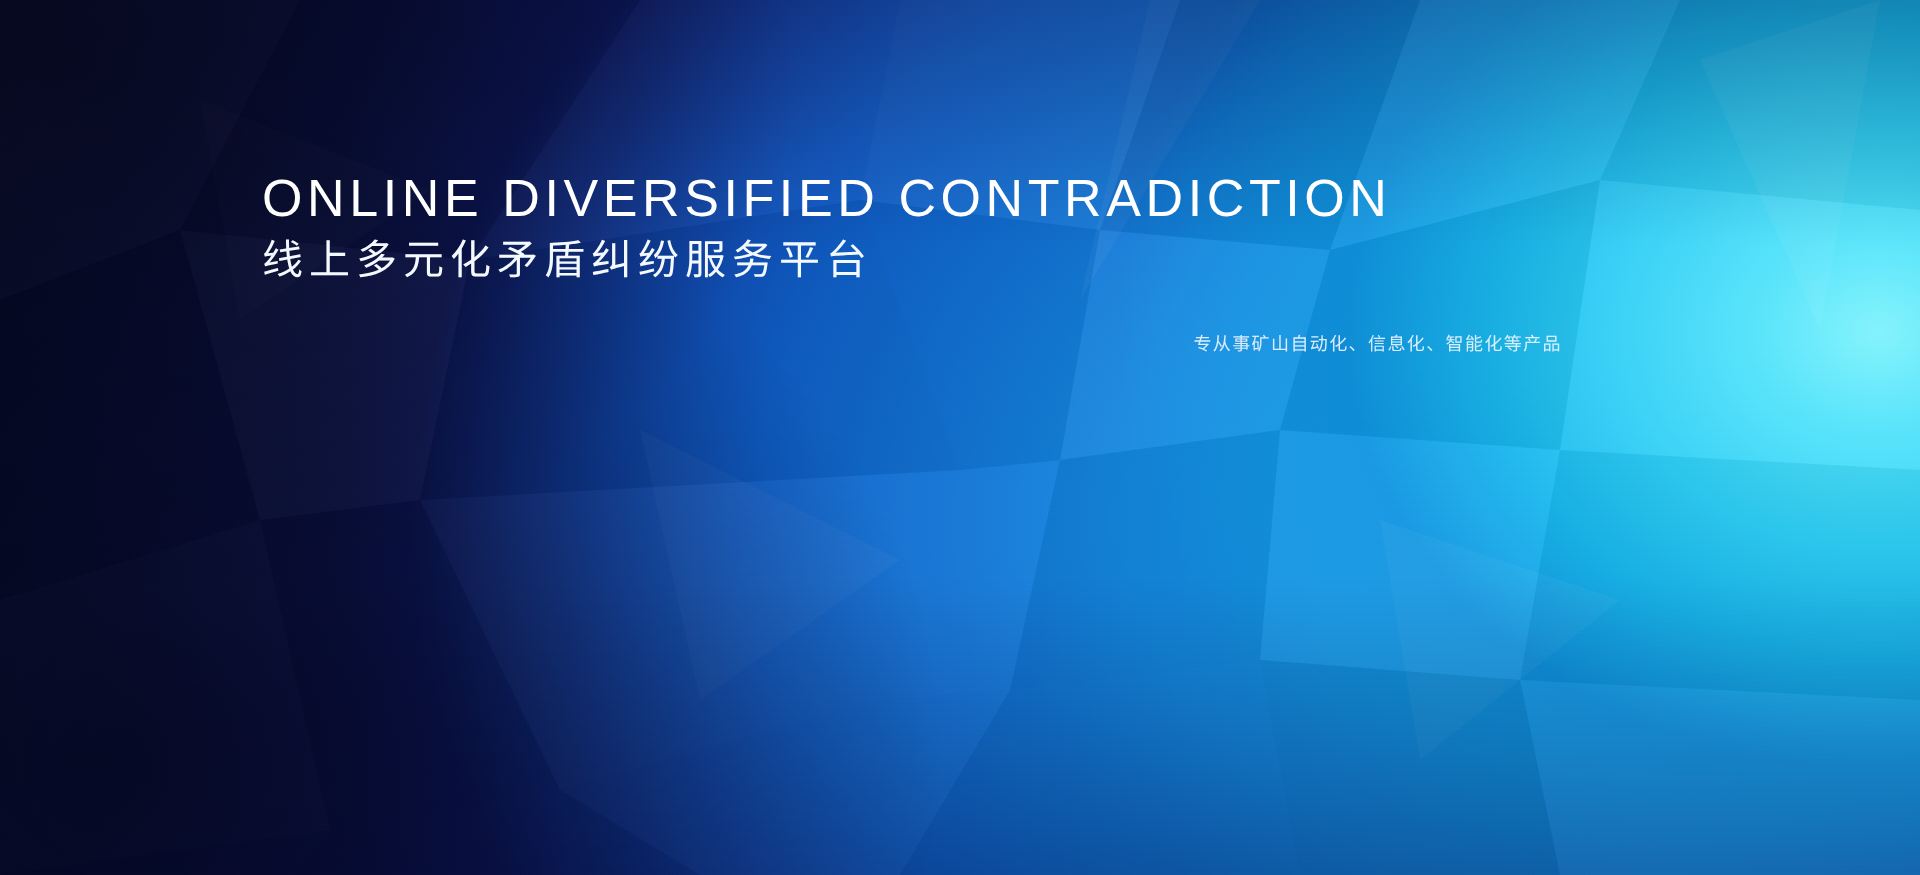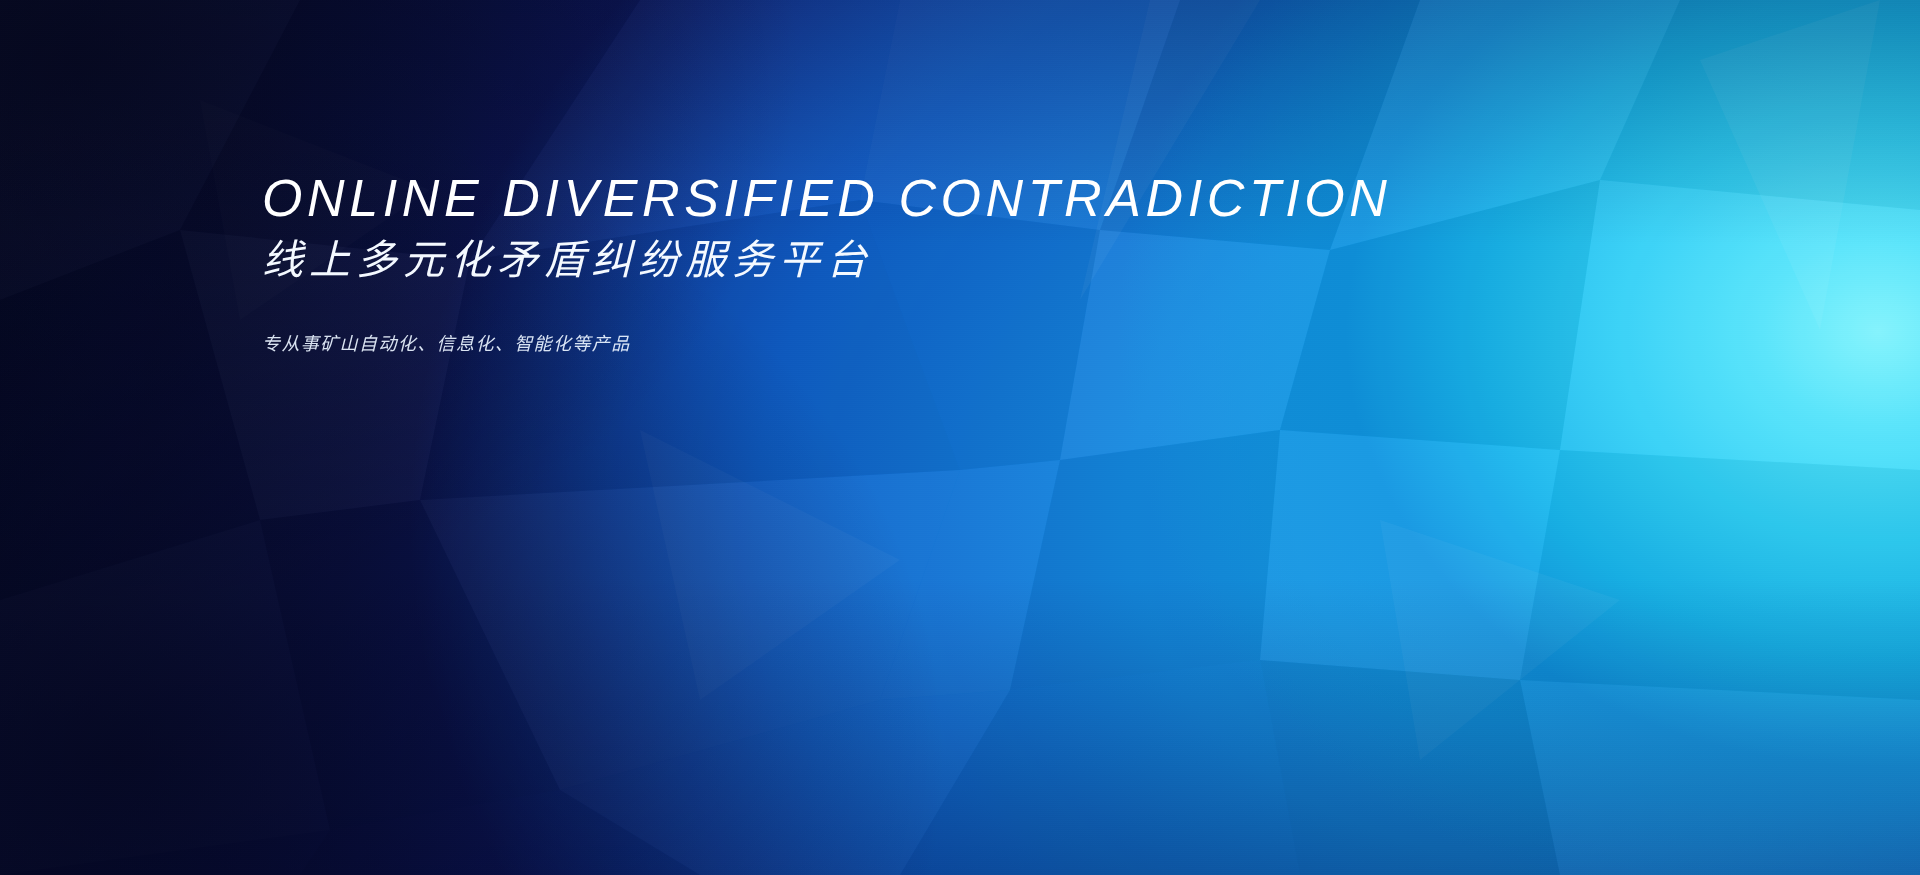--- a/index.html
+++ b/index.html
@@ -11,21 +11,20 @@
   body {
     font-family: "Liberation Sans", "DejaVu Sans", sans-serif;
   }
 
   .banner {
     position: relative;
     width: 1920px;
     height: 875px;
     overflow: hidden;
     background: #a16207;
-    font-style: italic;
   }
 
   
   .bg-base {
     position: absolute;
     inset: 0;
     background:
       radial-gradient(ellipse 760px 620px at 1878px 332px,
           #7df3fd 0%, #4fe3fb 16%, #2fd0f7 34%, #19b6ee 52%, #0f95e2 70%, transparent 100%),
       radial-gradient(ellipse 1150px 900px at 1560px 520px,
@@ -116,20 +115,21 @@
   .desc {
     margin-top: 42px;
   }
   .desc-line {
     color: rgba(234,243,255,0.93);
     font-size: 18px;
     line-height: 32px;
     font-weight: 400;
     letter-spacing: 1.4px;
     white-space: nowrap;
+    text-align: right;
   }
 </style>
 </head>
 <body>
 
 <div class="banner">
 
   <div class="bg-base"></div>
 
   <div class="bg-facets">

